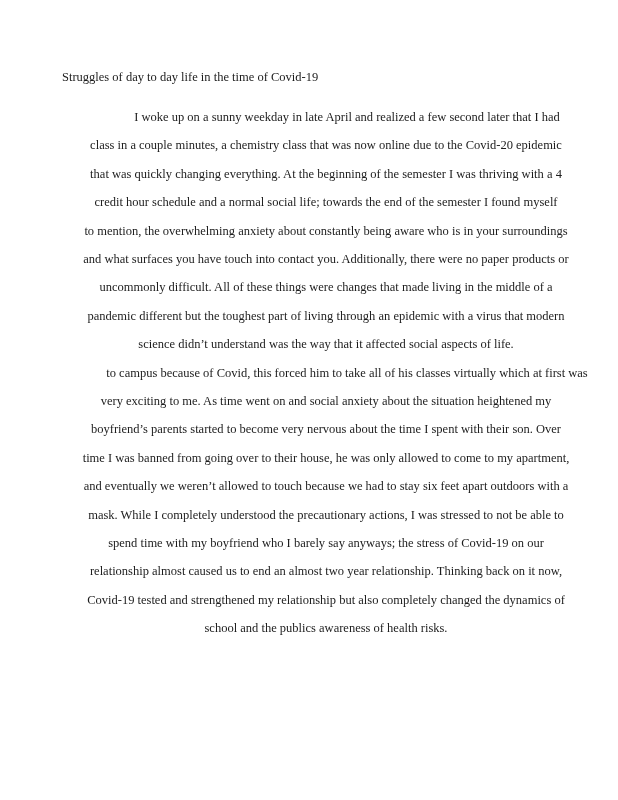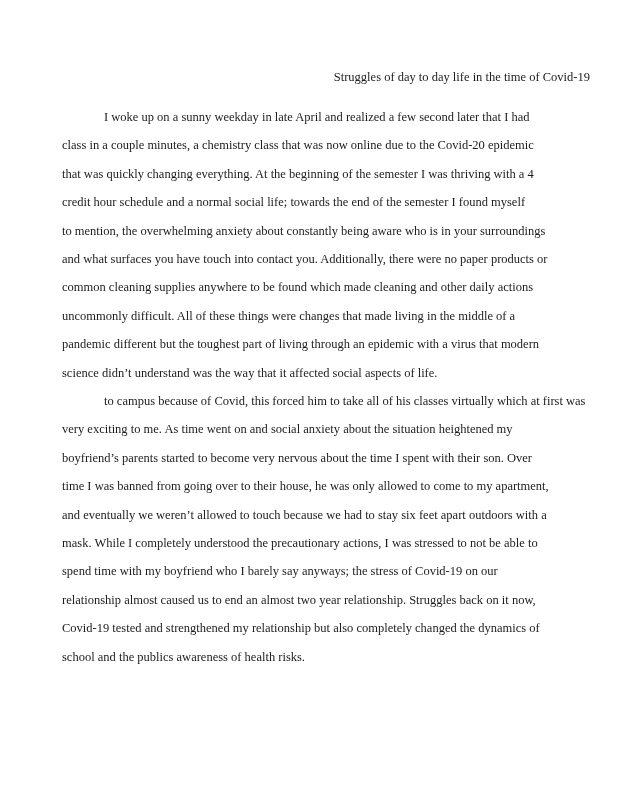--- a/index.html
+++ b/index.html
@@ -18,60 +18,60 @@
     font-size: 12.5px;
     -webkit-font-smoothing: antialiased;
   }
   .content {
     position: absolute;
     left: 62px;
     top: 63px;
     width: 528px;
   }
   .doc-title {
-    text-align: right;
+    text-align: left;
     line-height: 28.4px;
     white-space: nowrap;
     margin-bottom: 11.5px;
   }
   .paragraph {
     margin: 0;
   }
   .text-line {
     line-height: 28.4px;
     white-space: nowrap;
+    text-align: center;
   }
   .paragraph .text-line:first-child {
     text-indent: 42px;
   }
 </style>
 </head>
 <body>
 
 <div class="page">
   <div class="content">
     <div class="doc-title">Struggles of day to day life in the time of Covid-19</div>
     <div class="paragraph">
         <div class="text-line">I woke up on a sunny weekday in late April and realized a few second later that I had</div>
         <div class="text-line">class in a couple minutes, a chemistry class that was now online due to the Covid-20 epidemic</div>
         <div class="text-line">that was quickly changing everything. At the beginning of the semester I was thriving with a 4</div>
         <div class="text-line">credit hour schedule and a normal social life; towards the end of the semester I found myself</div>
         <div class="text-line">to mention, the overwhelming anxiety about constantly being aware who is in your surroundings</div>
         <div class="text-line">and what surfaces you have touch into contact you. Additionally, there were no paper products or</div>
-        <div class="text-line">common cleaning supplies anywhere to be found which made cleaning and other daily actions</div>
         <div class="text-line">uncommonly difficult. All of these things were changes that made living in the middle of a</div>
         <div class="text-line">pandemic different but the toughest part of living through an epidemic with a virus that modern</div>
         <div class="text-line">science didn’t understand was the way that it affected social aspects of life.</div>
       </div>
     <div class="paragraph">
         <div class="text-line">to campus because of Covid, this forced him to take all of his classes virtually which at first was</div>
         <div class="text-line">very exciting to me. As time went on and social anxiety about the situation heightened my</div>
         <div class="text-line">boyfriend’s parents started to become very nervous about the time I spent with their son. Over</div>
         <div class="text-line">time I was banned from going over to their house, he was only allowed to come to my apartment,</div>
         <div class="text-line">and eventually we weren’t allowed to touch because we had to stay six feet apart outdoors with a</div>
         <div class="text-line">mask. While I completely understood the precautionary actions, I was stressed to not be able to</div>
         <div class="text-line">spend time with my boyfriend who I barely say anyways; the stress of Covid-19 on our</div>
-        <div class="text-line">relationship almost caused us to end an almost two year relationship. Struggles back on it now,</div>
+        <div class="text-line">relationship almost caused us to end an almost two year relationship. Thinking back on it now,</div>
         <div class="text-line">Covid-19 tested and strengthened my relationship but also completely changed the dynamics of</div>
         <div class="text-line">school and the publics awareness of health risks.</div>
       </div>
   </div>
 </div>
 
 </body></html>

